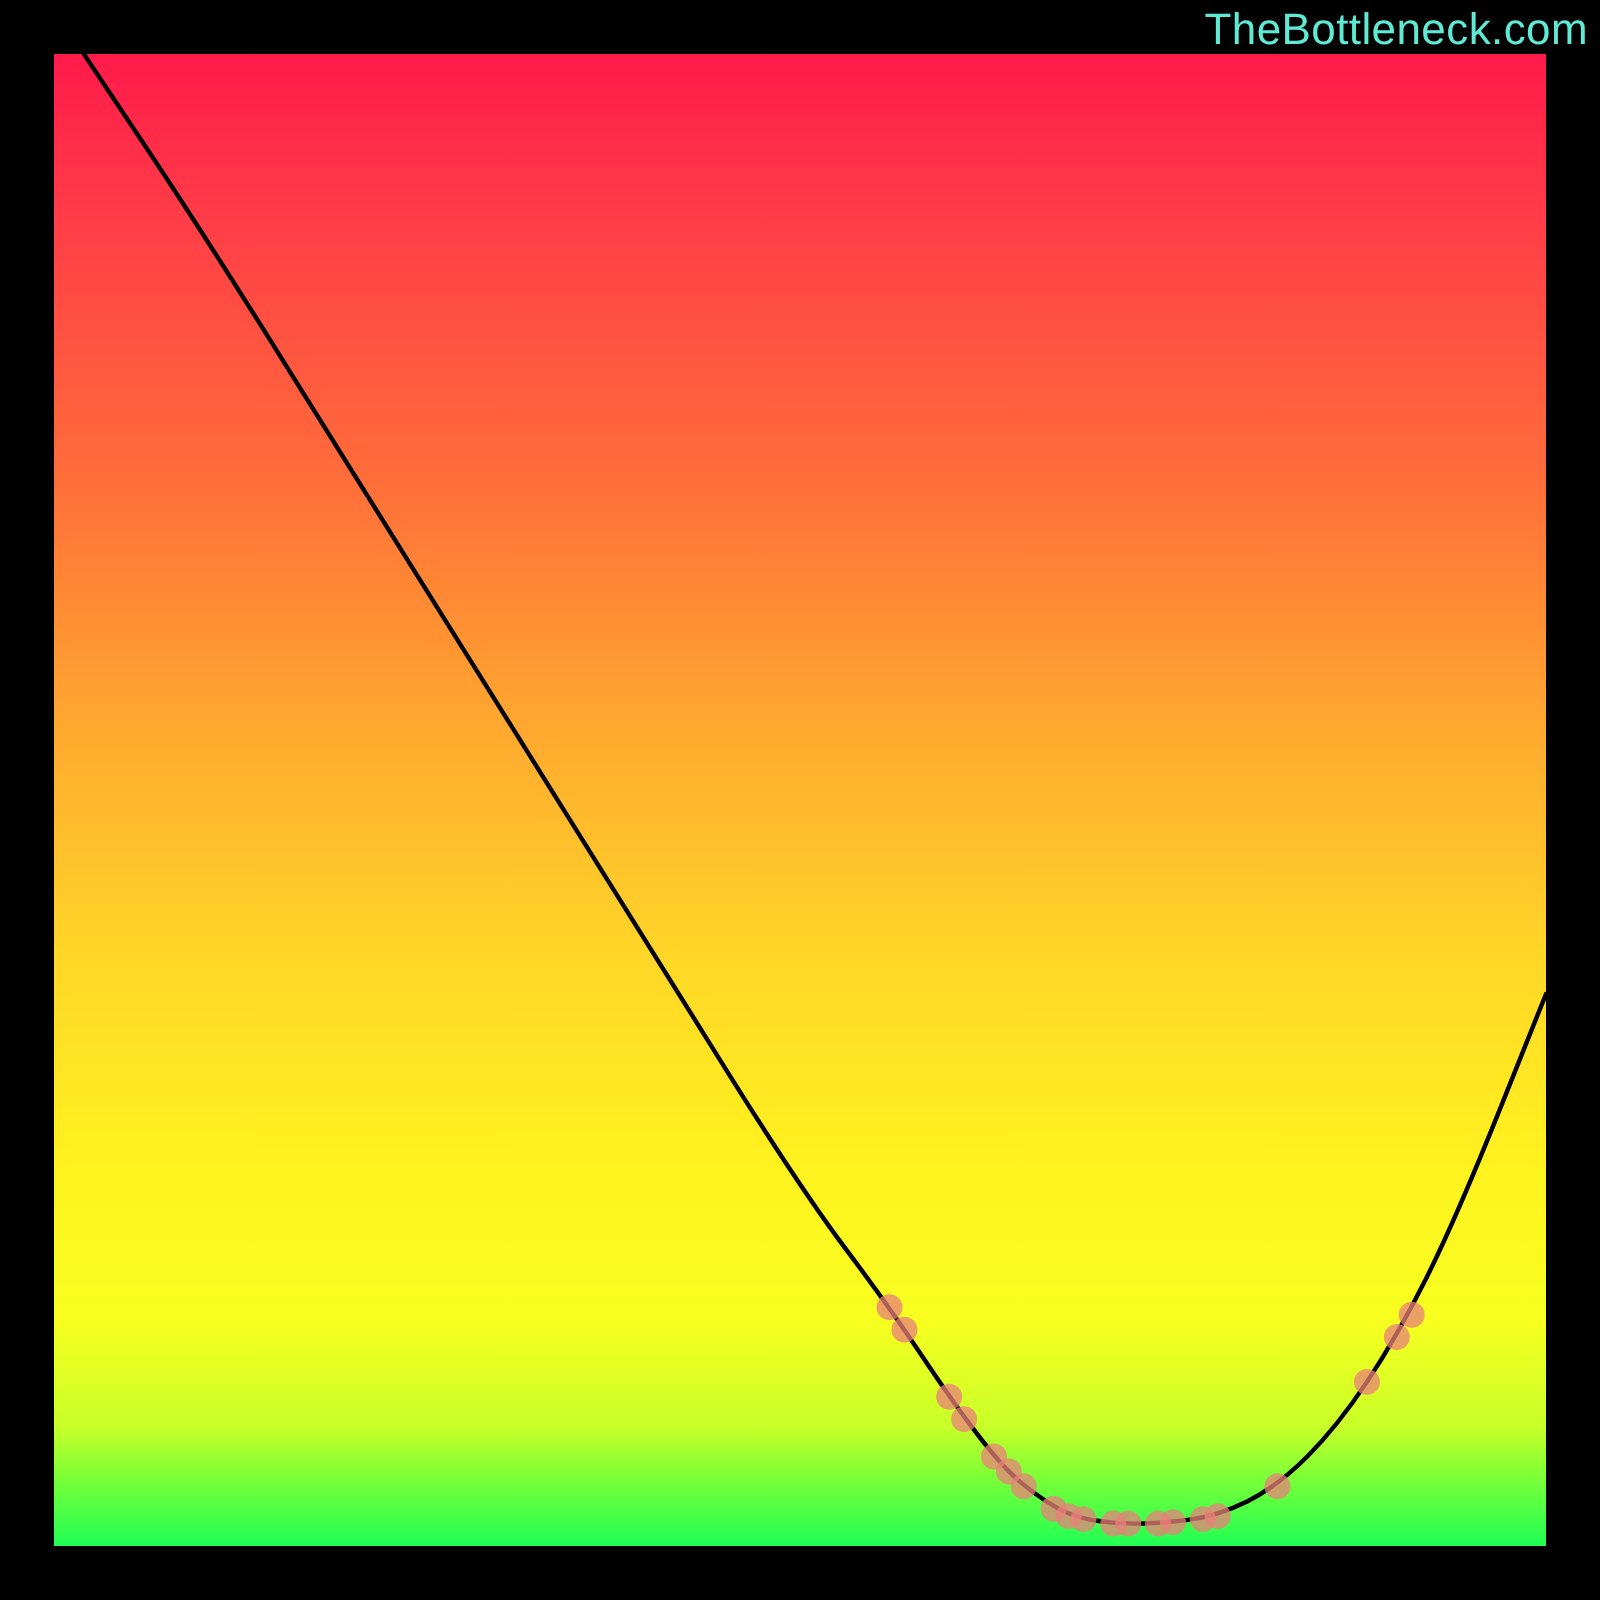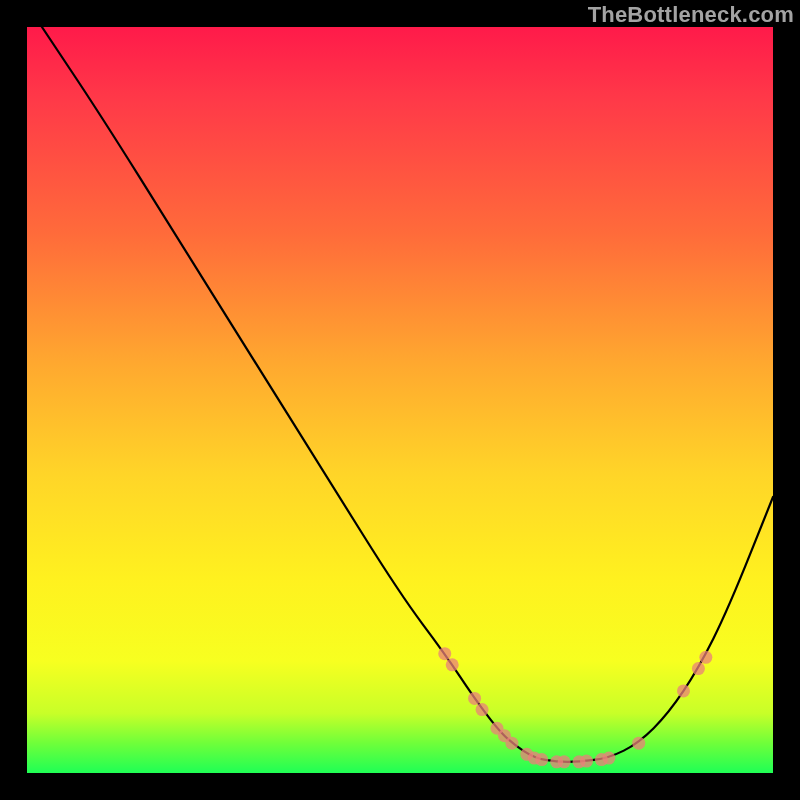--- a/index.html
+++ b/index.html
@@ -16,22 +16,22 @@
     top: 0;
     width: 800px;
     height: 800px;
   }
   .watermark {
     position: absolute;
     top: 2px;
     right: 6px;
     font-family: Arial, Helvetica, sans-serif;
     font-size: 22px;
-    font-weight: bold;
-    color: #a3a3a3;
+    font-weight: normal;
+    color: #5eead4;
     letter-spacing: 0.2px;
     z-index: 50;
   }
   .plot-area {
     position: absolute;
     left: 27px;
     top: 27px;
     width: 746px;
     height: 746px;
     overflow: hidden;

